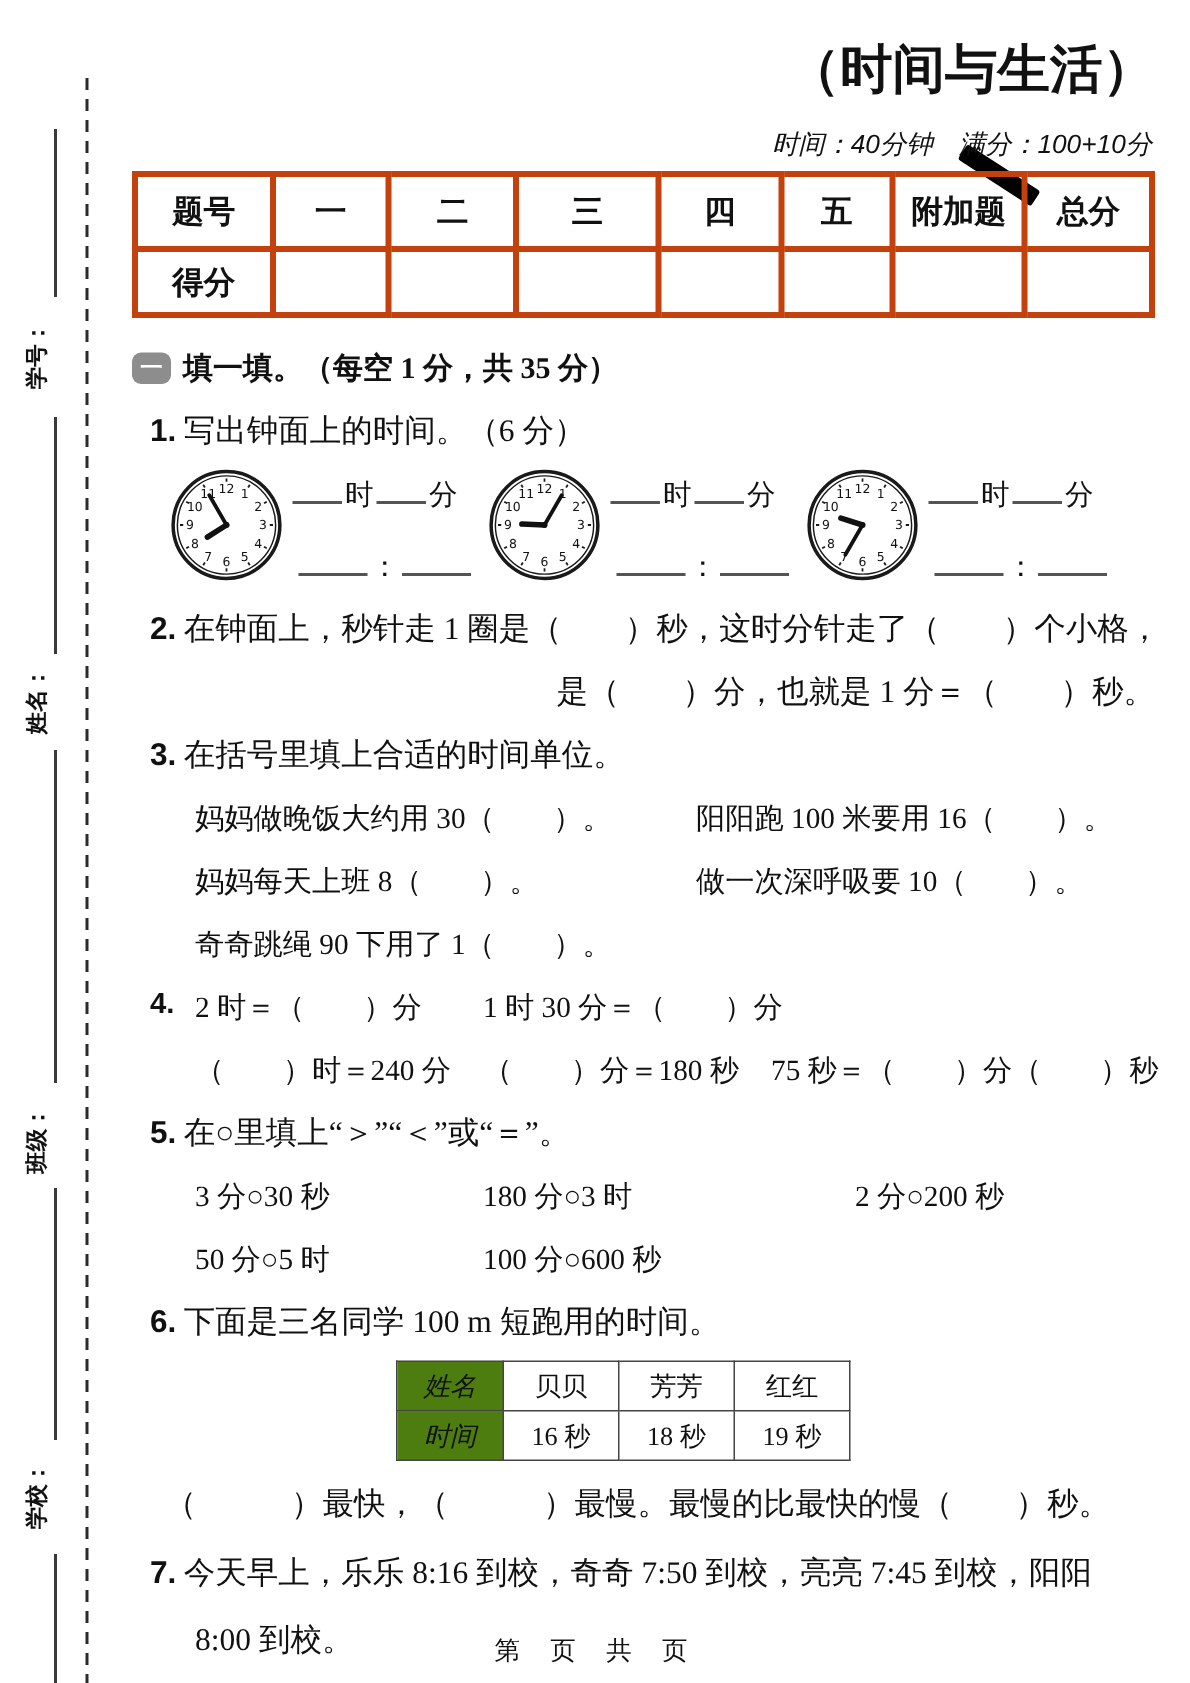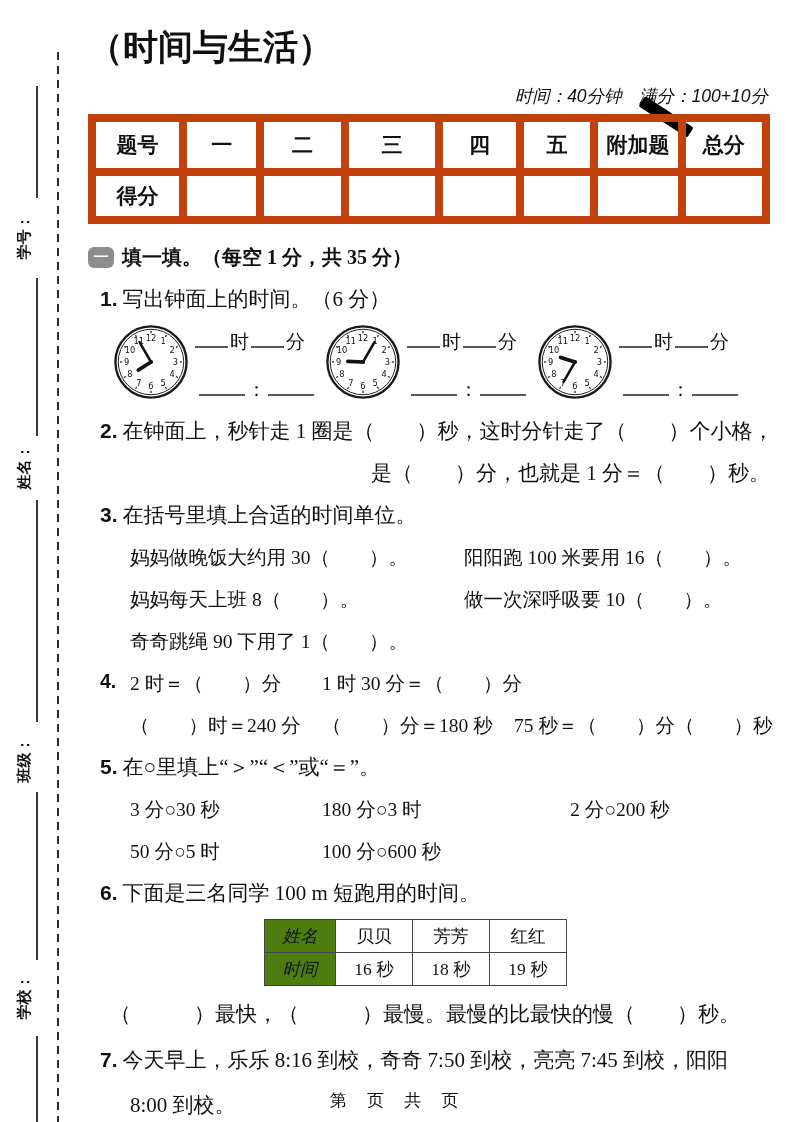--- a/index.html
+++ b/index.html
@@ -17,28 +17,28 @@
     font-size:15px;font-weight:bold;transform:rotate(-90deg);white-space:nowrap;}
   .ml1{top:227px;} .ml2{top:457px;} .ml3{top:750px;} .ml4{top:987px;}
 
   .artifact{position:absolute;left:645px;top:96px;width:58px;height:12px;background:#000;
     transform:rotate(33deg);transform-origin:left top;border-radius:2px;}
 
   .content{position:absolute;left:88px;right:23px;top:14px;}
 
   h1.title{margin:0;text-align:center;font-size:40px;line-height:1.25;letter-spacing:1px;
     font-family:"Liberation Sans","DejaVu Sans",sans-serif;font-weight:bold;}
-  h2.subtitle{margin:12px 0 0;text-align:left;font-size:35px;line-height:1.2;
-    font-family:Liberation Sans, sans-serif;font-weight:bold;}
+  h2.subtitle{margin:12px 0 0;text-align:right;font-size:35px;line-height:1.2;
+    font-family:Liberation Serif, serif;font-weight:bold;}
   .meta{margin-top:16px;text-align:right;font-size:17.5px;padding-right:2px;
     font-family:"Liberation Sans","DejaVu Sans",sans-serif;font-style:italic;}
 
   table.score{border-collapse:collapse;width:100%;margin-top:6px;table-layout:fixed;
     font-family:"Liberation Sans","DejaVu Sans",sans-serif;}
-  table.score td{border:8px solid #c2410c;text-align:center;font-size:21px;font-weight:bold;}
+  table.score td{border:4px solid #c2410c;text-align:center;font-size:21px;font-weight:bold;}
   table.score tr.r1 td{height:44px;} table.score tr.r2 td{height:38px;}
 
   .sec-header{margin-top:20px;display:flex;align-items:center;}
   .badge{display:inline-flex;align-items:center;justify-content:center;width:26px;height:21px;
     background:#8d8d8d;color:#fff;border-radius:6px;font-size:15px;font-weight:bold;margin-right:8px;}
   .sec-title{font-weight:bold;font-size:20px;}
 
   .line{margin-top:14px;font-size:21px;white-space:nowrap;}
   .indent{padding-left:28px;}
   .qnum{font-family:"Liberation Sans","DejaVu Sans",sans-serif;font-weight:bold;margin-right:5px;}

